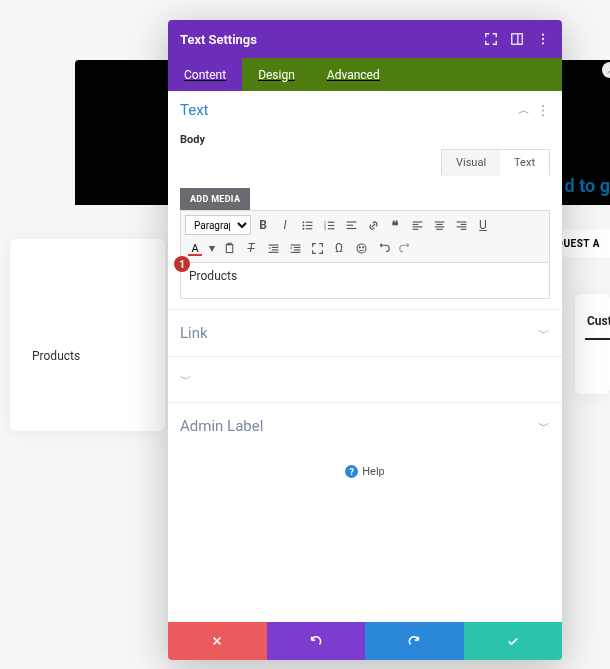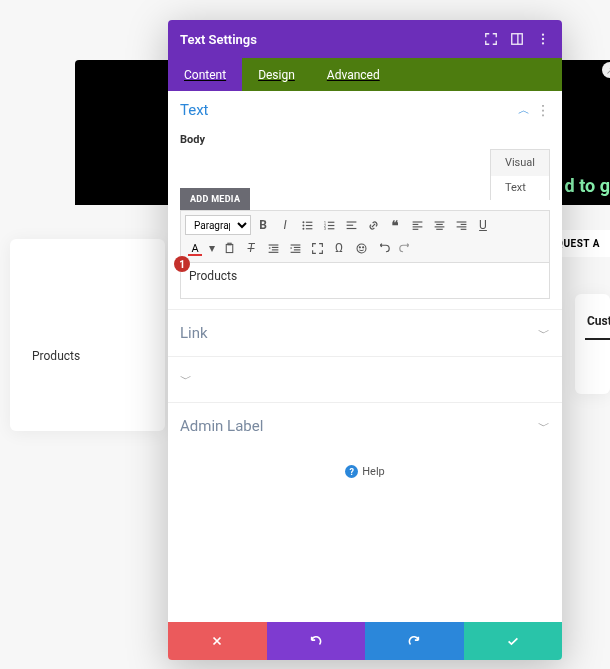--- a/index.html
+++ b/index.html
@@ -1,19 +1,19 @@
 <!DOCTYPE html>
 <html><head>
 <meta charset="utf-8">
 <style>
 * { margin: 0; padding: 0; box-sizing: border-box; font-family: -apple-system, BlinkMacSystemFont, "Segoe UI", Roboto, sans-serif; }
 body { background: #f7f7f7; width: 610px; height: 669px; overflow: hidden; position: relative; }
 
 .bg-dark { position: absolute; top: 60px; left: 75px; width: 535px; height: 145px; background: #000; border-radius: 4px 0 0 0; }
-.bg-dark-text { position: absolute; right: 0; top: 115px; color: #86efac; font-size: 18px; font-weight: 700; }
+.bg-dark-text { position: absolute; right: 0; top: 115px; color: #0369a1; font-size: 18px; font-weight: 700; }
 .bg-dark-btn { position: absolute; right: 0; top: 170px; background: #fff; color: #000; font-size: 10px; font-weight: 700; padding: 8px 10px; letter-spacing: 0.5px; }
 
 .bg-white1 { position: absolute; top: 239px; left: 10px; width: 155px; height: 192px; background: #fff; border-radius: 6px; box-shadow: 0 2px 18px rgba(0,0,0,0.06); }
 .bg-white1-label { position: absolute; bottom: 68px; left: 22px; font-size: 12px; color: #333; }
 
 .bg-white2 { position: absolute; top: 294px; left: 575px; width: 35px; height: 100px; background: #fff; border-radius: 6px; box-shadow: 0 2px 18px rgba(0,0,0,0.06); }
 .bg-white2-label { position: absolute; top: 20px; left: 12px; font-size: 12px; font-weight: 700; color: #222; }
 .bg-white2-line { position: absolute; top: 44px; left: 10px; width: 40px; height: 2px; background: #222; }
 
 .modal { position: absolute; top: 20px; left: 168px; width: 394px; height: 640px; background: #fff; box-shadow: 0 8px 40px rgba(0,0,0,0.25); border-radius: 4px; overflow: hidden; display: flex; flex-direction: column; }
@@ -39,21 +39,21 @@
 .sect-title { font-size: 15px; color: #7a8aa0; flex: 1; font-weight: 400; }
 .sect-head.open .sect-title { color: #2b87da; }
 .sect-chevron { color: #999; font-size: 12px; }
 .sect-head.open .sect-chevron { color: #2b87da; }
 .sect-dots { color: #999; font-size: 14px; margin-left: 6px; }
 
 .field-label { font-size: 11px; font-weight: 700; color: #333; padding: 4px 12px 6px; }
 
 .editor { margin: 0 12px 10px; }
 .add-media { background: #6a6a72; color: #fff; border: none; padding: 6px 10px; font-size: 9px; font-weight: 700; letter-spacing: 0.3px; cursor: pointer; margin-top: 36px; }
-.ed-tabs { float: right; display: flex; border: 1px solid #ddd; border-bottom: none; margin-top: -3px; flex-direction: column; }
+.ed-tabs { float: right; display: flex; border: 1px solid #ddd; border-bottom: none; margin-top: -3px; }
 .ed-tab { font-size: 11px; padding: 6px 14px; color: #555; cursor: pointer; }
 .ed-tab.active { background: #f5f5f5; border-bottom: 1px solid #f5f5f5; margin-bottom: -1px; position: relative; }
 
 .toolbar { clear: both; border: 1px solid #ddd; background: #f7f7f7; padding: 4px; font-size: 12px; }
 .tb-row { display: flex; align-items: center; gap: 2px; flex-wrap: wrap; }
 .tb-select { font-size: 10px; padding: 2px 4px; border: 1px solid #ccc; background: #fff; width: 66px; height: 20px; }
 .tb-btn { width: 20px; height: 20px; display: flex; align-items: center; justify-content: center; cursor: pointer; color: #555; border-radius: 2px; }
 .tb-btn svg { width: 13px; height: 13px; }
 .tb-color { width: 20px; height: 20px; display:flex; flex-direction:column; align-items:center; justify-content:center; position:relative; cursor:pointer;}
 .tb-color .bar { position:absolute; bottom:2px; left:3px; width:14px; height:2px; background:#d33; }

